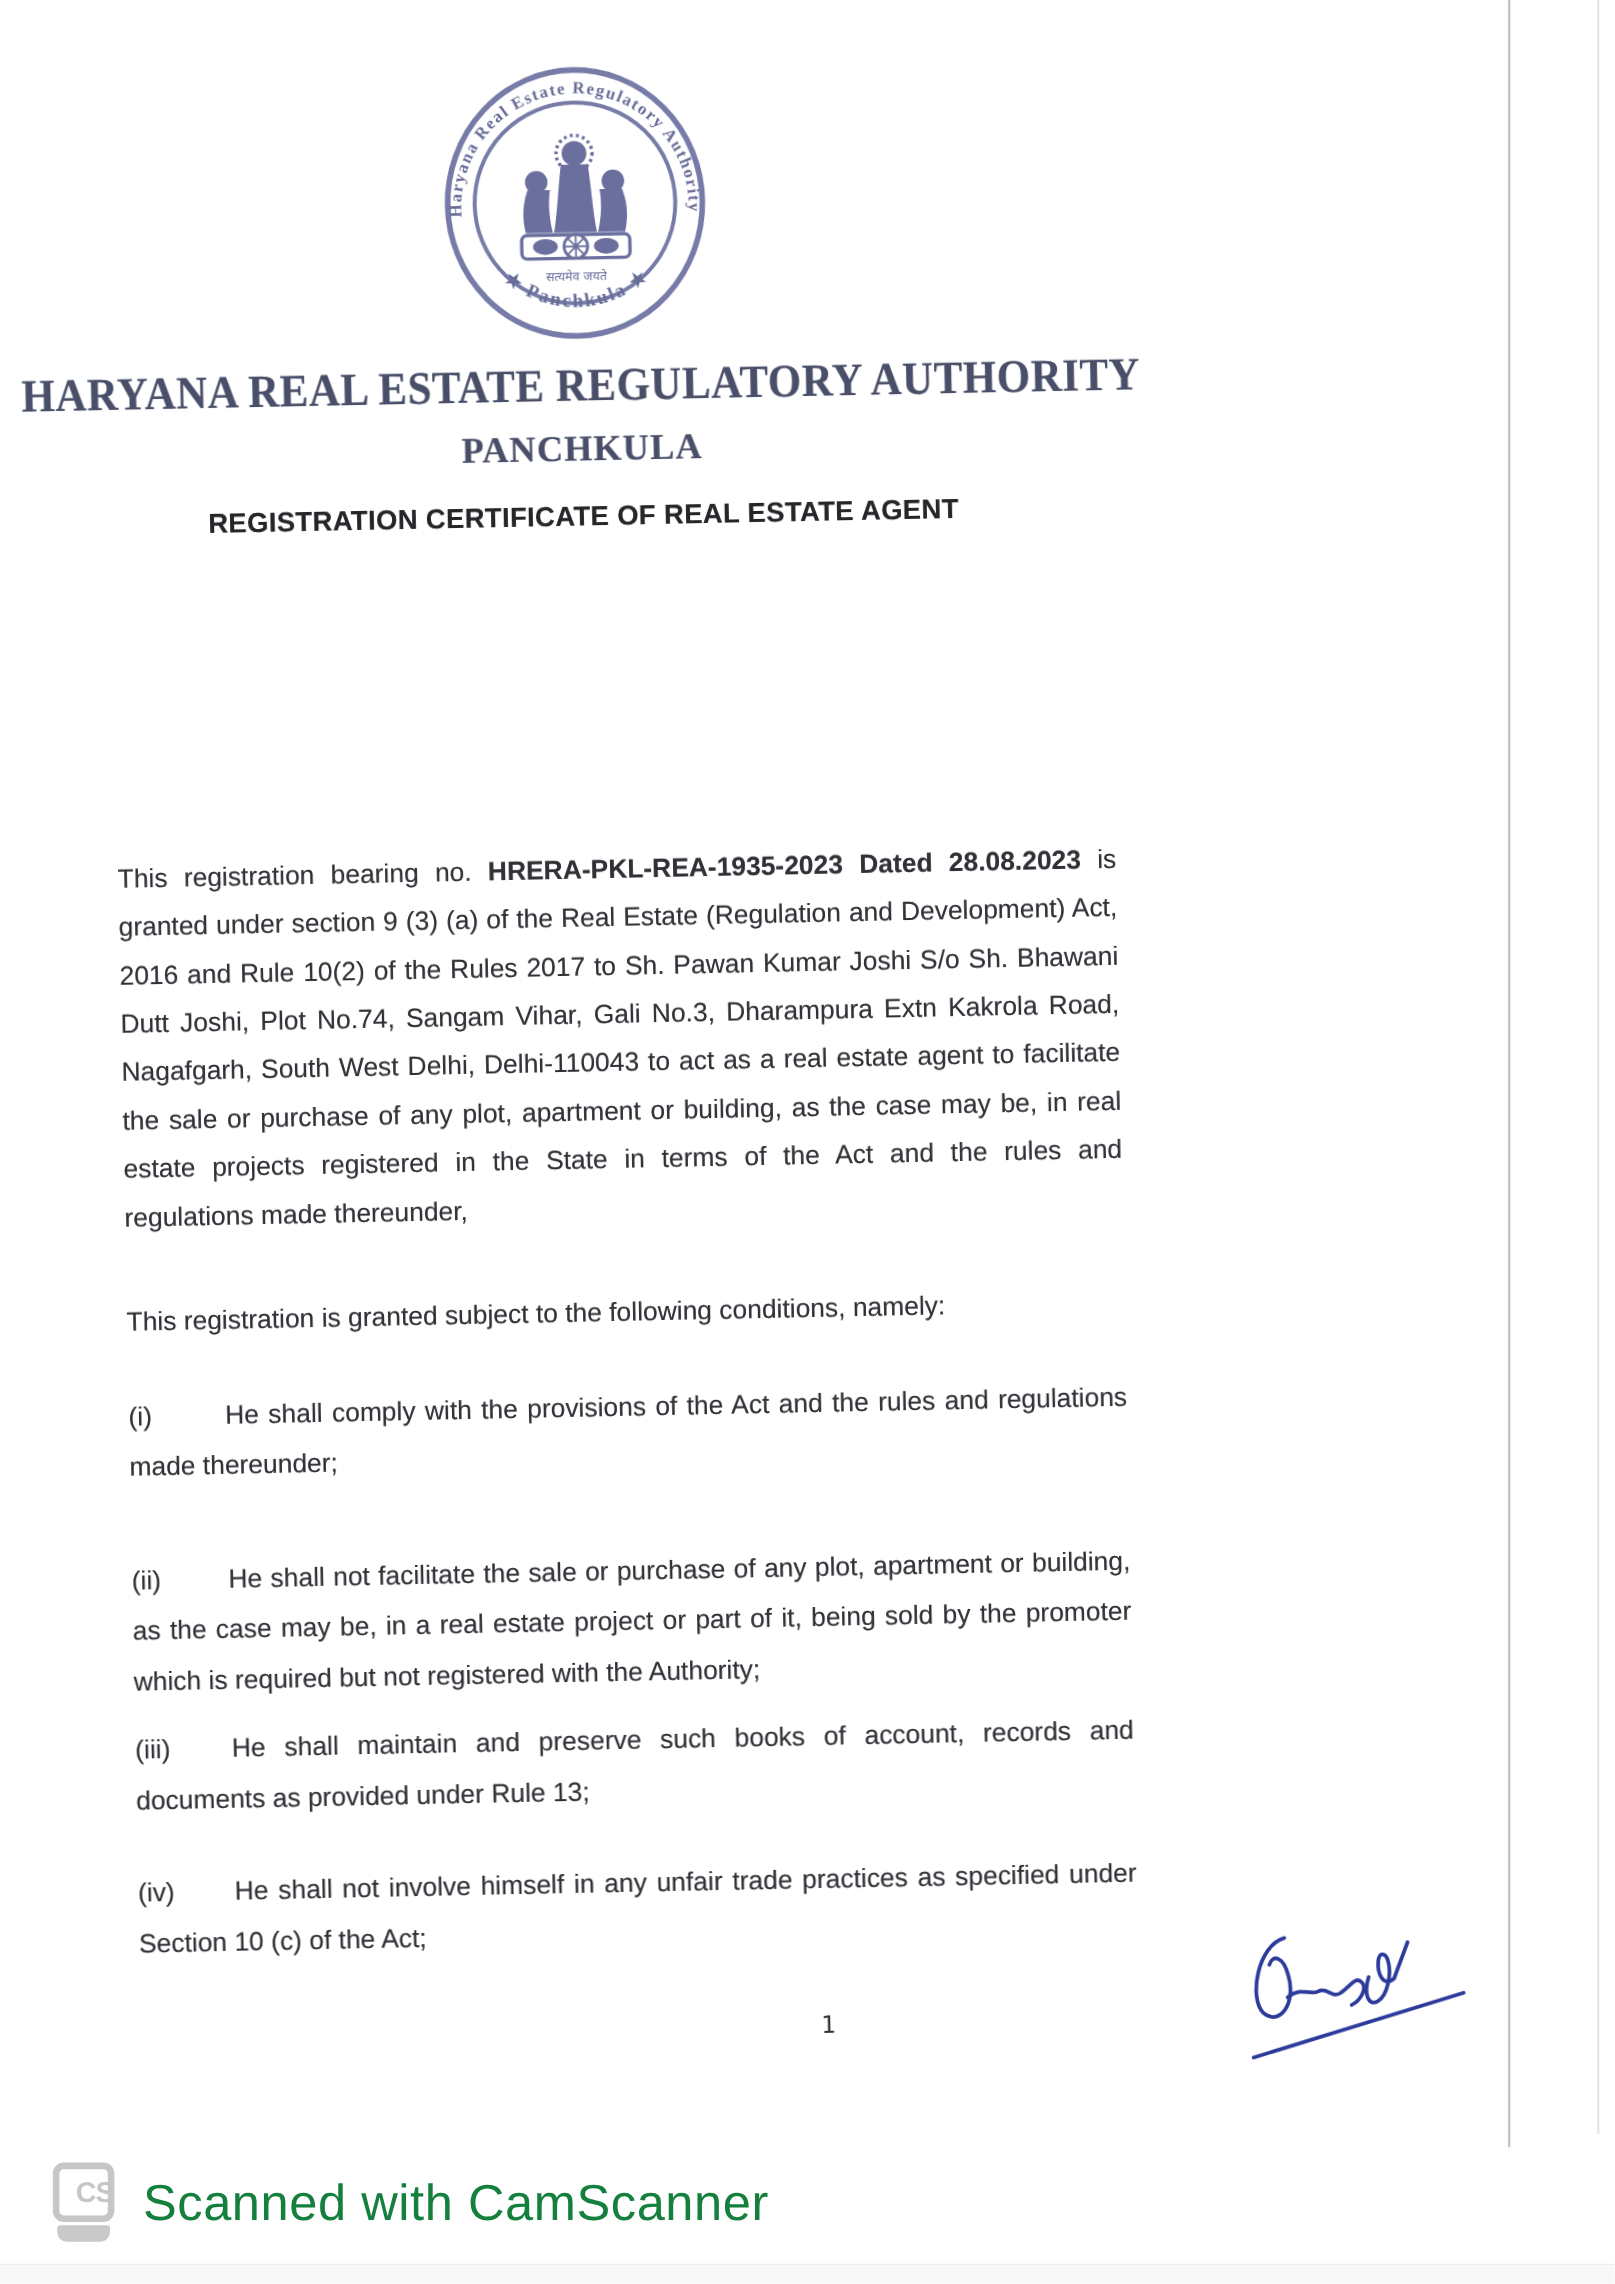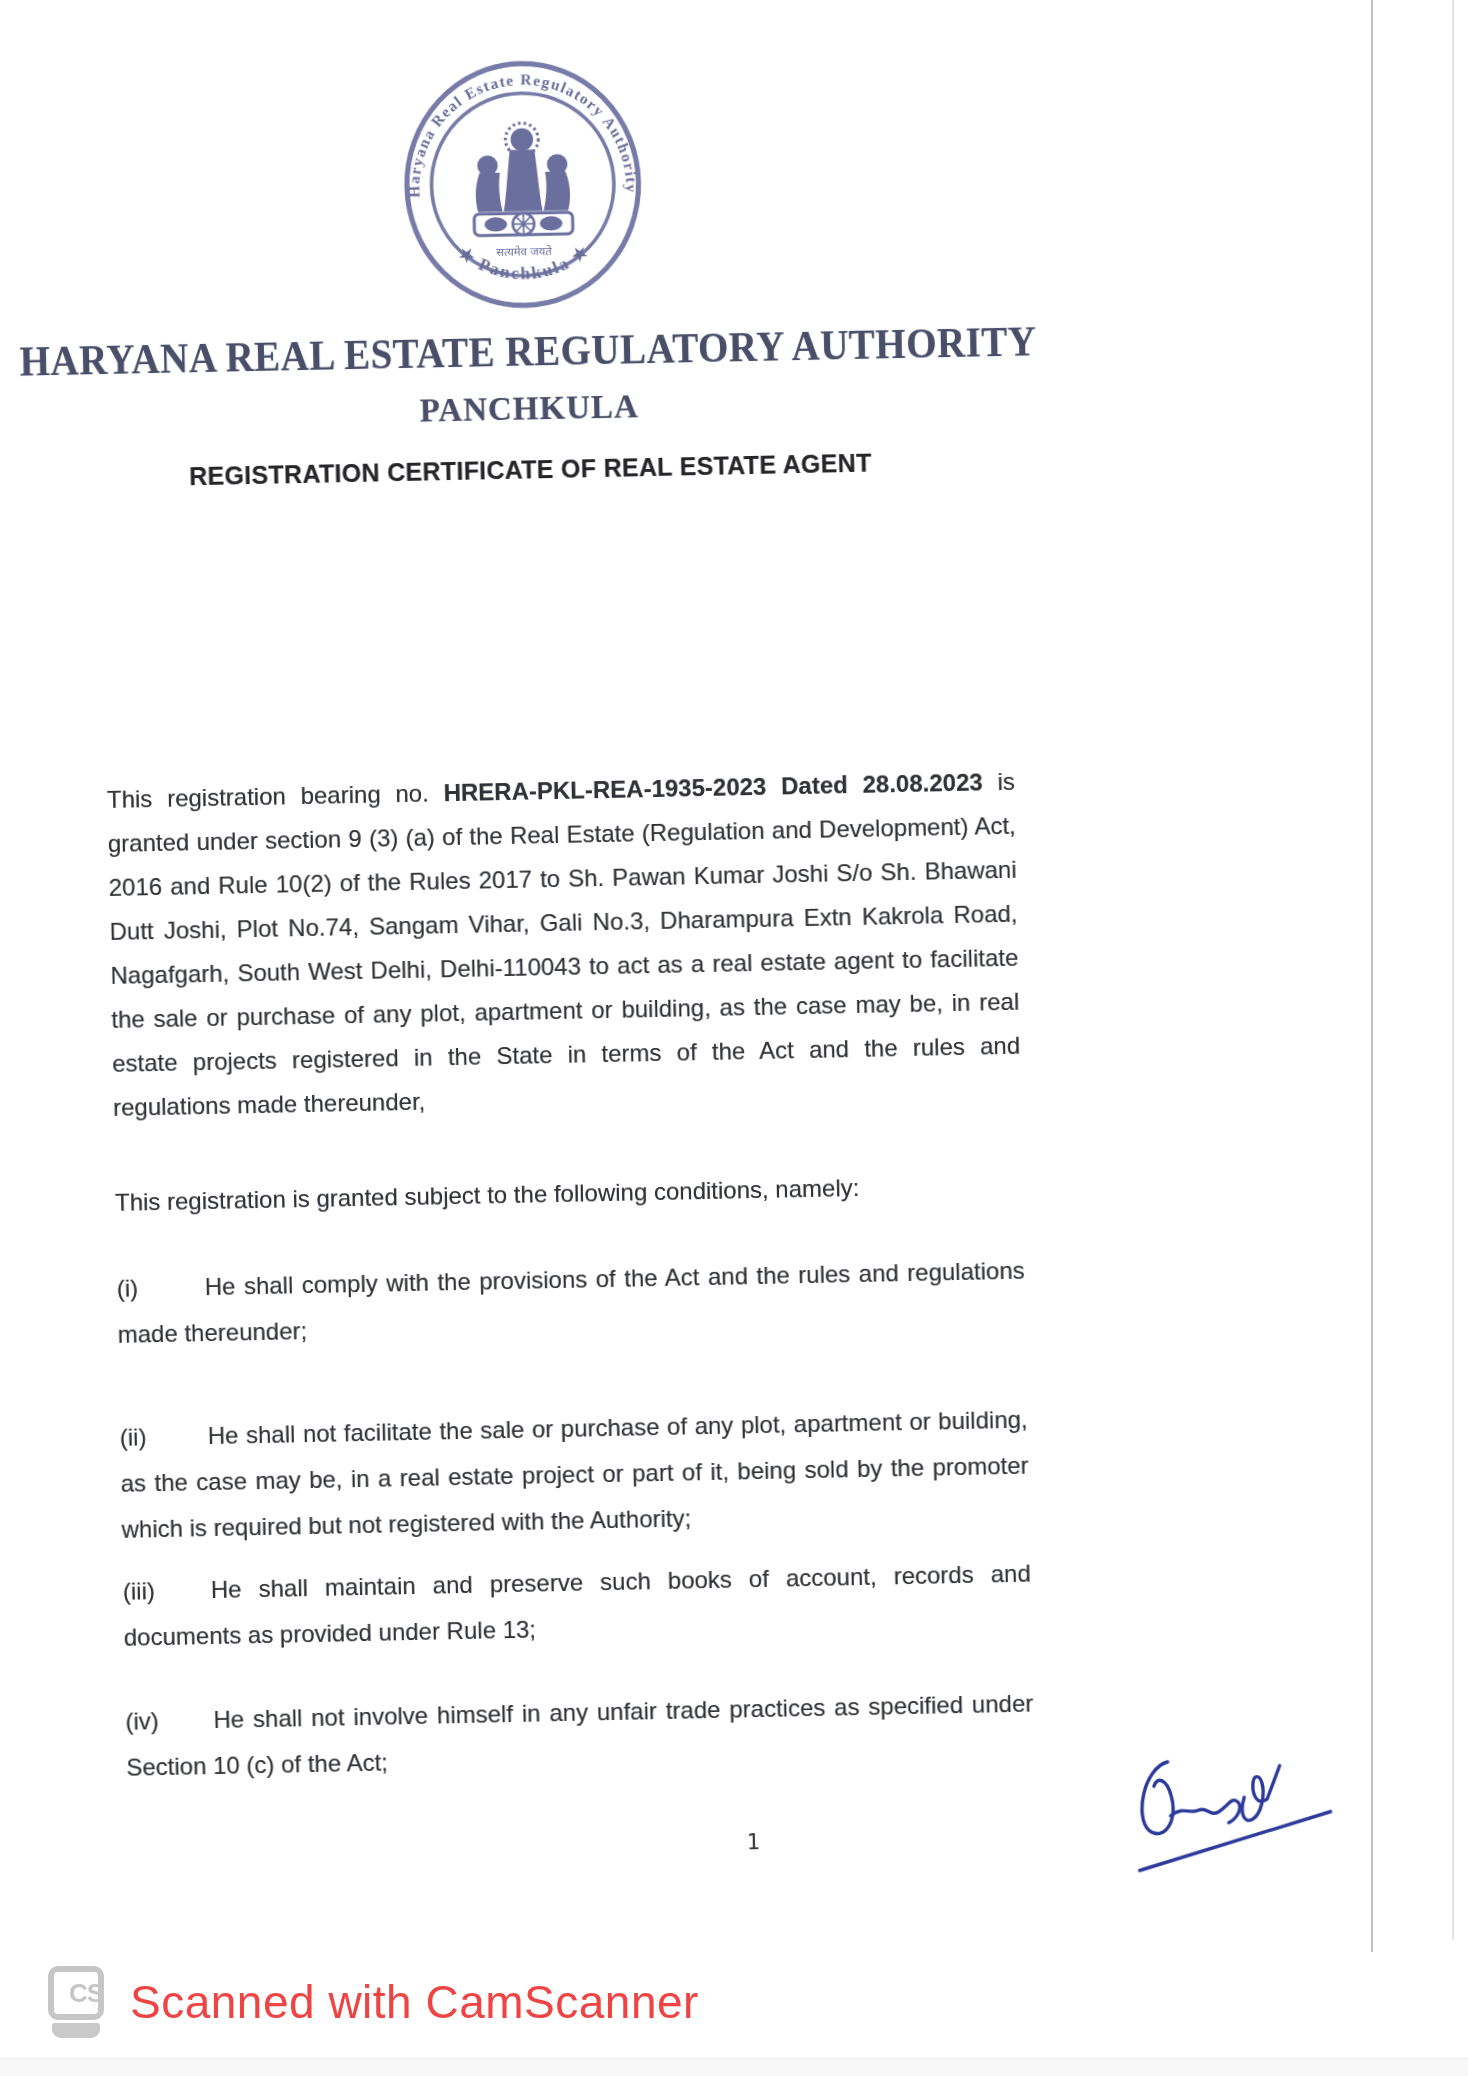--- a/index.html
+++ b/index.html
@@ -80,21 +80,21 @@
     box-sizing:border-box;width:56px;height:54px;
     border:6px solid #c6c6c6;border-radius:10px;
     display:flex;align-items:center;justify-content:center;
     font-weight:bold;font-size:26px;color:#c6c6c6;letter-spacing:-1px;padding-left:20px;
   }
   .cs-base{
     position:absolute;left:4px;bottom:0;width:48px;height:15px;
     background:#c9c9c9;border-radius:3px 3px 9px 9px;
   }
   .cam-text{
-    font-size:46px;color:#ef4444;letter-spacing:.5px;
+    font-size:46px;color:#15803d;letter-spacing:.5px;
   }
 </style>
 </head>
 <body>
 
 <div class="scan-layer">
 
   <svg class="seal" viewBox="0 0 244 244" aria-hidden="false">
     <defs>
       <path id="arcTop" d="M 27,160 A 101,101 0 1 1 217,160"></path>

